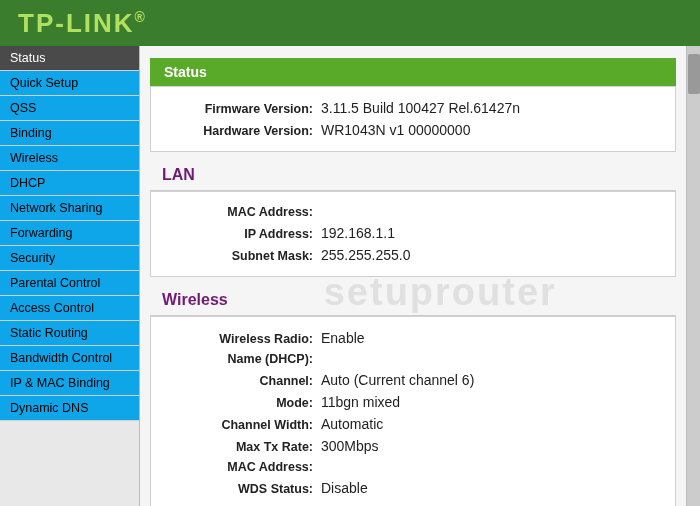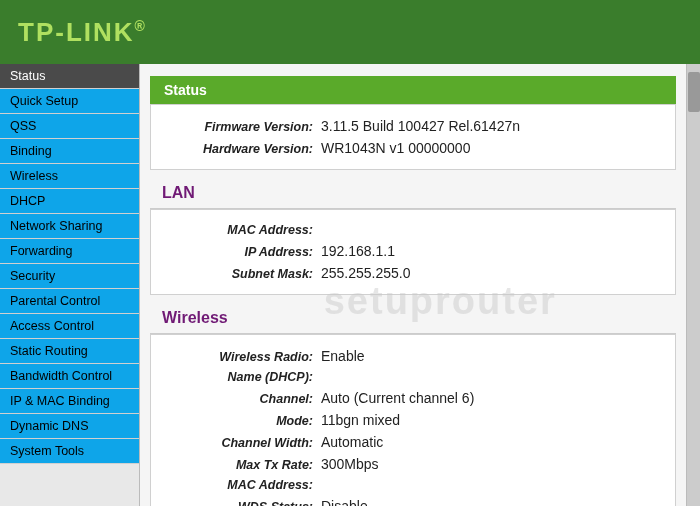--- a/index.html
+++ b/index.html
@@ -10,21 +10,21 @@
       width: 700px;
       height: 506px;
       overflow: hidden;
       display: flex;
       flex-direction: column;
     }
 
     
     #header {
       background: #3a7d2c;
-      height: 64px;
+      height: 46px;
       display: flex;
       align-items: center;
       padding-left: 18px;
       flex-shrink: 0;
     }
     #logo {
       color: white;
       font-size: 26px;
       font-weight: bold;
       letter-spacing: 2px;
@@ -114,21 +114,20 @@
       align-items: baseline;
     }
     .info-label {
       text-align: right;
       width: 160px;
       font-weight: bold;
       font-size: 12.5px;
       color: #222;
       flex-shrink: 0;
       padding-right: 8px;
-      font-style: italic;
     }
     .info-value {
       color: #222;
       font-size: 14px;
     }
 
     
     .sub-heading {
       font-size: 16px;
       font-weight: bold;
@@ -178,21 +177,20 @@
     <div class="sidebar-item">DHCP</div>
     <div class="sidebar-item">Network Sharing</div>
     <div class="sidebar-item">Forwarding</div>
     <div class="sidebar-item">Security</div>
     <div class="sidebar-item">Parental Control</div>
     <div class="sidebar-item">Access Control</div>
     <div class="sidebar-item">Static Routing</div>
     <div class="sidebar-item">Bandwidth Control</div>
     <div class="sidebar-item">IP &amp; MAC Binding</div>
     <div class="sidebar-item">Dynamic DNS</div>
-    <div class="sidebar-item">System Tools</div>
   </div>
 
   <div id="content">
 
     <div class="watermark">setuprouter</div>
 
     <div class="section-title-bar">
       <span>Status</span>
     </div>
 

